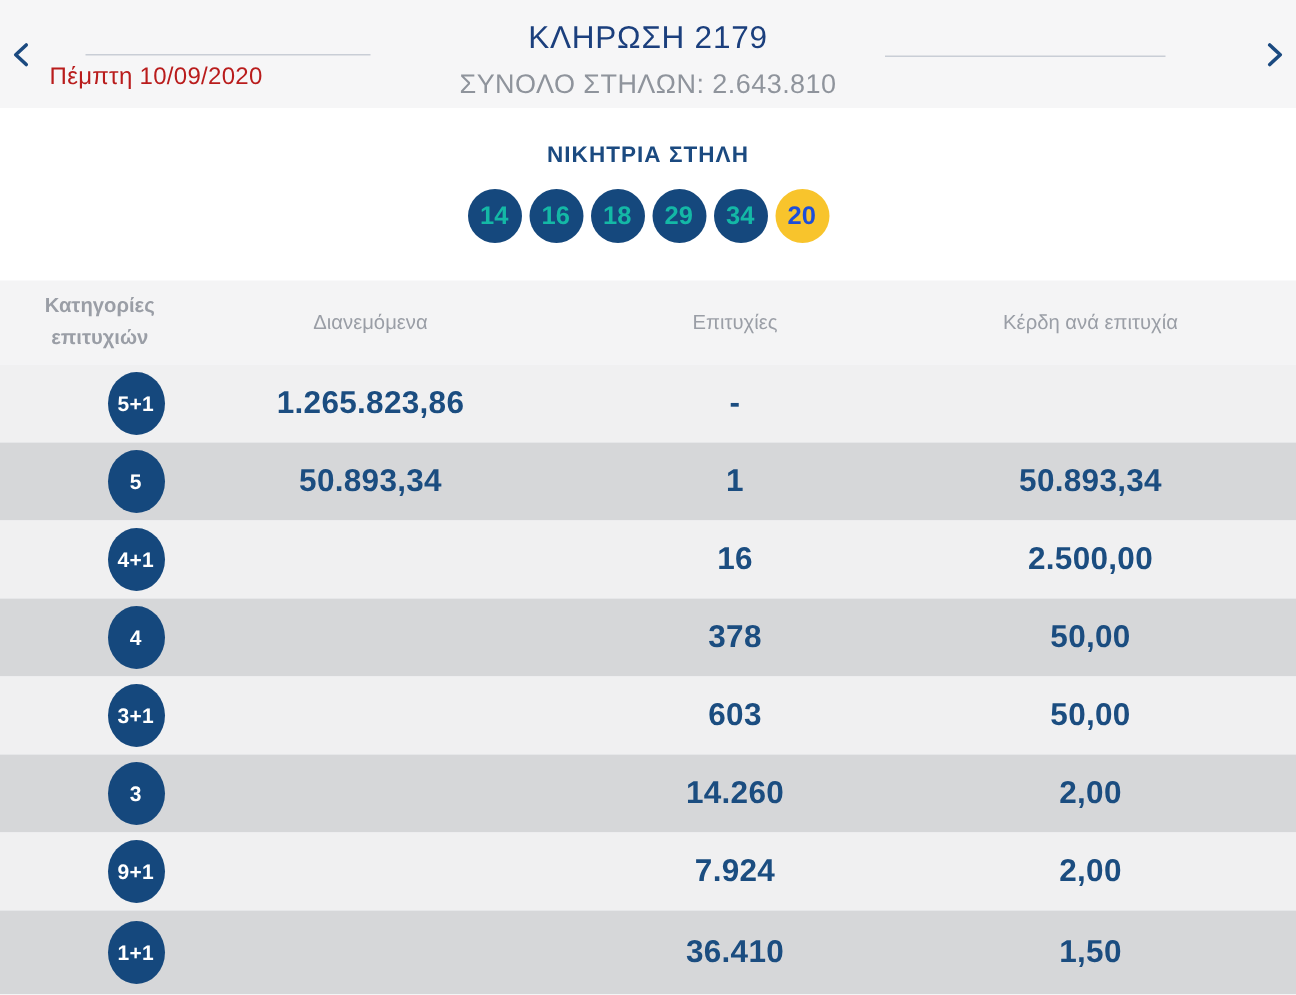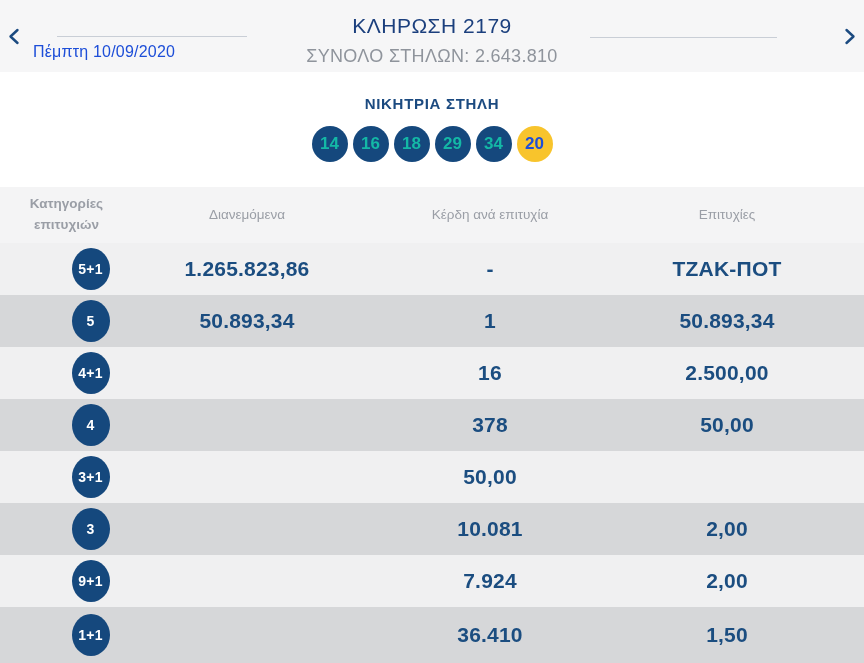--- a/index.html
+++ b/index.html
@@ -8,21 +8,21 @@
 
   
   .drawbar { position:relative; height:72px; background:#f6f6f7; }
   .nav-btn { position:absolute; top:24px; background:none; border:none; cursor:pointer; padding:4px; line-height:0; }
   .nav-btn.prev { left:4px; }
   .nav-btn.next { right:4px; }
   .nav-btn svg { display:block; }
 
   .side-left { position:absolute; left:33px; top:36px; width:214px; }
   .side-left .hline { border-top:1px solid #c9ced6; margin-left:24px; width:190px; }
-  .draw-date { margin-top:6px; font-size:16px; color:#1d4ed8; letter-spacing:0.2px; }
+  .draw-date { margin-top:6px; font-size:16px; color:#b91c1c; letter-spacing:0.2px; }
 
   .side-right { position:absolute; right:87px; top:37px; width:187px; }
   .side-right .hline { border-top:1px solid #c9ced6; width:187px; }
 
   .bar-center { position:absolute; left:0; right:0; top:14px; text-align:center; }
   .draw-title { font-size:21px; font-weight:normal; color:#1b3f7d; letter-spacing:0.5px; }
   .draw-subtitle { margin-top:8px; font-size:18px; color:#8f949c; letter-spacing:0.3px; }
 
   
   .winning { text-align:center; padding-top:23px; height:115px; }
@@ -93,29 +93,28 @@
       <div class="ball">29</div>
       <div class="ball">34</div>
       <div class="ball joker">20</div>
     </div>
   </section>
 
   <section class="results-table">
     <div class="row thead">
       <div class="th first">Κατηγορίες επιτυχιών</div>
       <div class="th">Διανεμόμενα</div>
+      <div class="th">Επιτυχίες</div>
       <div class="th">Κέρδη ανά επιτυχία</div>
-      <div class="th">Επιτυχίες</div>
     </div>
 
     <div class="row light">
       <div class="cell cat"><span class="badge">5+1</span></div>
       <div class="cell">1.265.823,86</div>
       <div class="cell">-</div>
-      <div class="cell">ΤΖΑΚ-ΠΟΤ</div>
     </div>
 
     <div class="row dark">
       <div class="cell cat"><span class="badge">5</span></div>
       <div class="cell">50.893,34</div>
       <div class="cell">1</div>
       <div class="cell">50.893,34</div>
     </div>
 
     <div class="row light">
@@ -128,27 +127,28 @@
     <div class="row dark">
       <div class="cell cat"><span class="badge">4</span></div>
       <div class="cell"></div>
       <div class="cell">378</div>
       <div class="cell">50,00</div>
     </div>
 
     <div class="row light">
       <div class="cell cat"><span class="badge">3+1</span></div>
       <div class="cell"></div>
+      <div class="cell">603</div>
       <div class="cell">50,00</div>
     </div>
 
     <div class="row dark">
       <div class="cell cat"><span class="badge">3</span></div>
       <div class="cell"></div>
-      <div class="cell">10.081</div>
+      <div class="cell">14.260</div>
       <div class="cell">2,00</div>
     </div>
 
     <div class="row light">
       <div class="cell cat"><span class="badge">9+1</span></div>
       <div class="cell"></div>
       <div class="cell">7.924</div>
       <div class="cell">2,00</div>
     </div>
 

